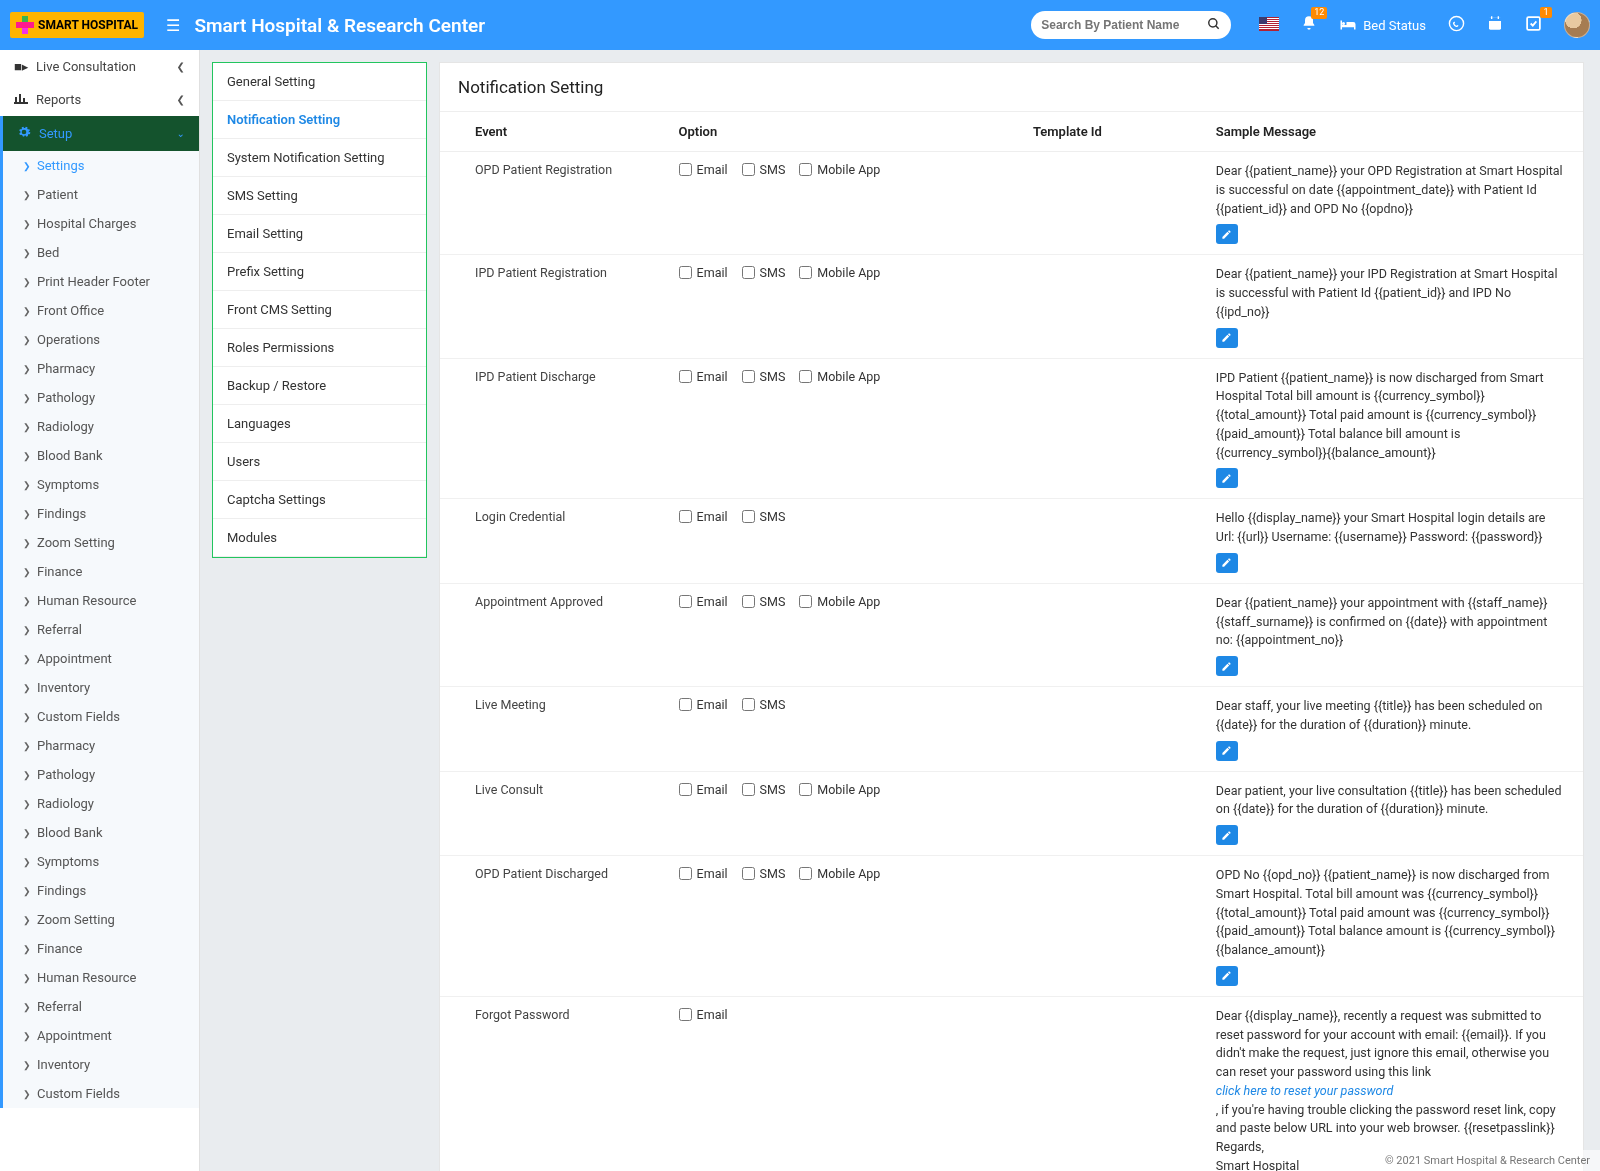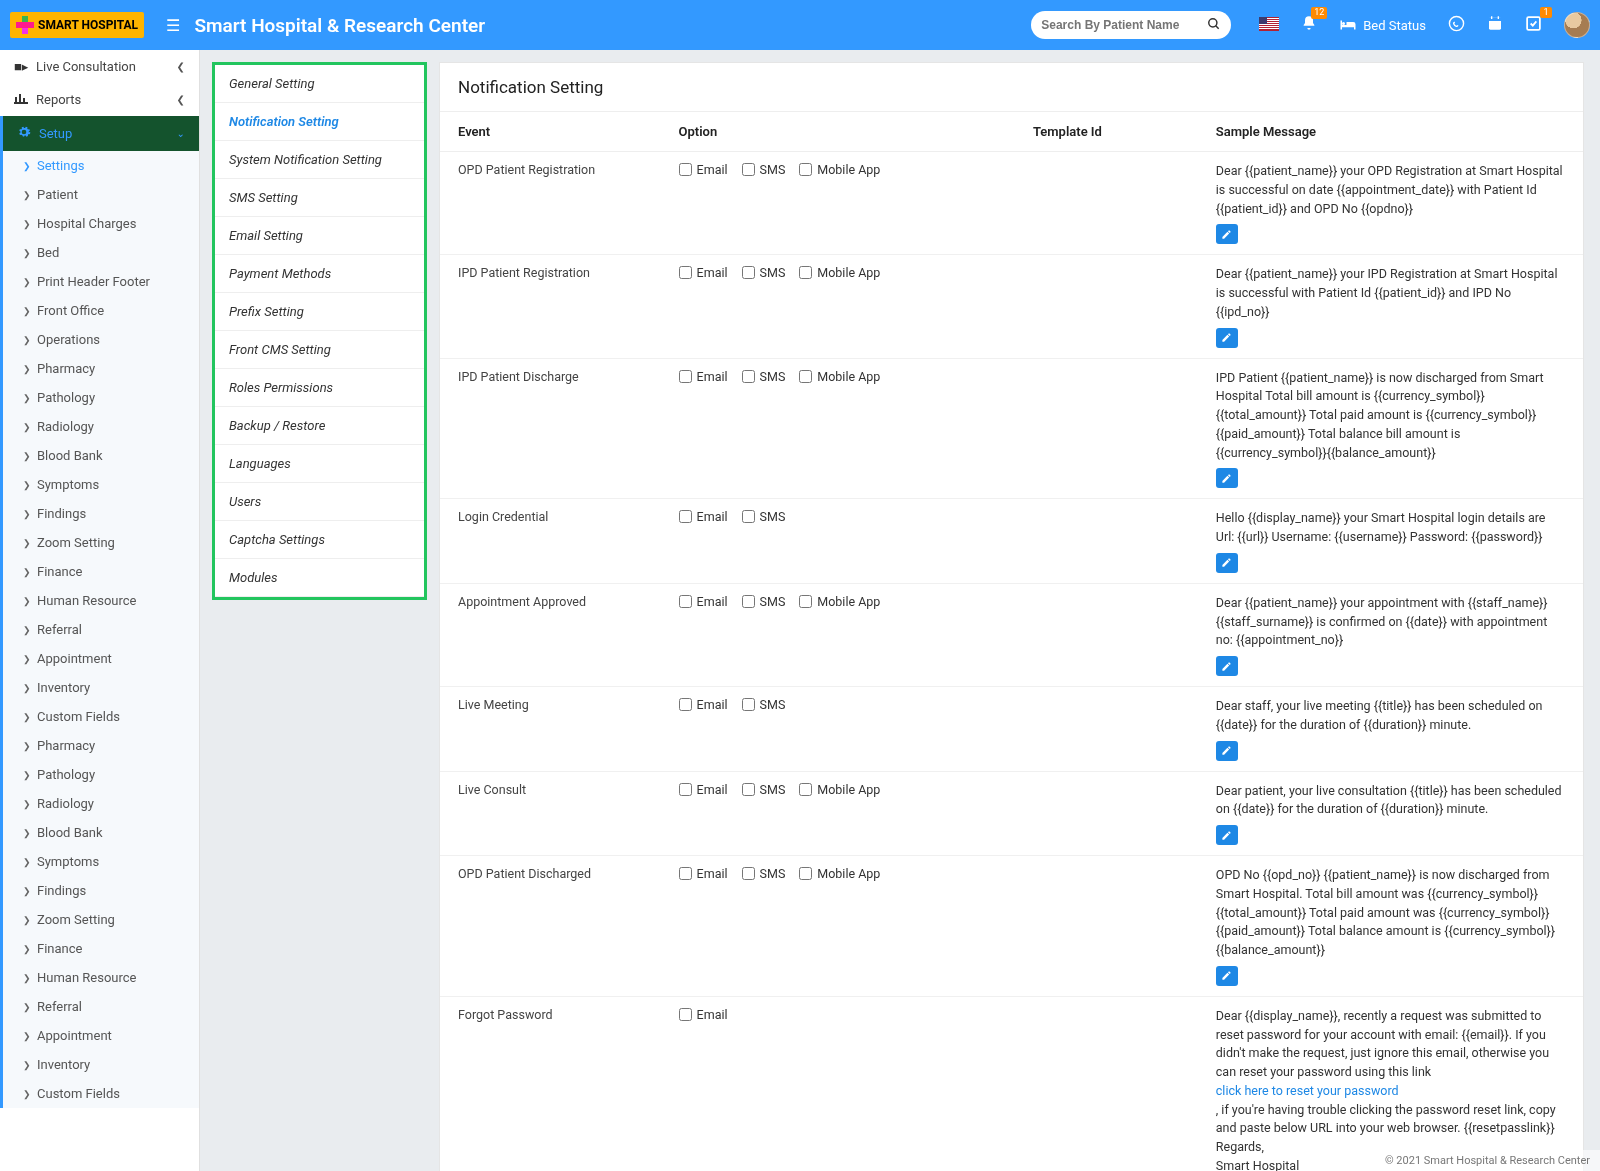--- a/index.html
+++ b/index.html
@@ -44,36 +44,36 @@
 .setup-wrap { border-left: 3px solid #3399ff; background: #f6f9fc; }
 .sub-item { display: flex; align-items: center; padding: 7px 10px 7px 20px; color: #555; cursor: pointer; font-size: 13px; }
 .sub-item .caret { width: 14px; font-size: 9px; color: #666; }
 .sub-item.current { color: #3399ff; }
 .sub-item.current .caret { color: #3399ff; }
 
 
 .content { flex: 1; padding: 12px 16px 30px 12px; display: flex; gap: 12px; align-items:flex-start; }
 
 
-.tabs-col { width: 215px; background: #fff; border:3px solid #22c55e;font-style:italic; }
+.tabs-col { width: 215px; background: #fff; border:1px solid #22c55e; }
 .tabs-col .titem { padding: 11px 14px; border-bottom: 1px solid #eee; font-size: 13px; color: #333; cursor: pointer; }
 .tabs-col .titem.active { color: #1e88e5; font-weight: 600; }
 
 
 .panel { flex: 1; background: #fff; border: 1px solid #e5e5e5; }
 .panel-head { padding: 14px 18px; font-size: 17px; color: #222; border-bottom: 1px solid #eee; }
 .tbl { width: 100%; border-collapse: collapse; }
 .tbl th { text-align: left; font-weight: 600; font-size: 13px; padding: 12px 10px; border-bottom: 1px solid #eee; color: #222; }
 .tbl td { vertical-align: top; padding: 10px 10px; border-bottom: 1px solid #f0f0f0; font-size: 12.5px; color: #444; }
-.tbl th:first-child, .tbl td:first-child { padding-left: 18px; }
+.tbl th:first-child, .tbl td:first-child { padding-left: 35px; }
 .tbl th:last-child, .tbl td:last-child { padding-right: 18px; }
 .opt-lbl { display:inline-flex; align-items:center; gap:5px; margin-right: 14px; font-size: 12.5px; color: #333; }
 .opt-lbl input { width: 13px; height: 13px; }
 .msg { line-height: 1.5; color: #333; }
-.msg a { color: #1e88e5; }
+.msg a { color: #1e88e5; font-style: italic; }
 .edit-btn { display:inline-flex; align-items:center; justify-content:center; width: 22px; height: 20px; background: #1e88e5; color: #fff; border-radius: 3px; margin-top: 6px; font-size: 11px; cursor:pointer; }
 
 .footer { position: fixed; bottom:0; right:0; font-size: 11px; color: #777; padding: 4px 10px; background: rgba(255,255,255,.6); }
 
 
 col.c-event { width: 20%; }
 col.c-option { width: 31%; }
 col.c-tmpl { width: 16%; }
 col.c-msg { width: 33%; }
 </style>
@@ -319,21 +319,20 @@
     </div>
   </div>
 
   <div class="content">
     <div class="tabs-col" id="tabs-col">
         <div class="titem">General Setting</div>
         <div class="titem active">Notification Setting</div>
         <div class="titem">System Notification Setting</div>
         <div class="titem">SMS Setting</div>
         <div class="titem">Email Setting</div>
-        <div class="titem">Payment Methods</div>
         <div class="titem">Prefix Setting</div>
         <div class="titem">Front CMS Setting</div>
         <div class="titem">Roles Permissions</div>
         <div class="titem">Backup / Restore</div>
         <div class="titem">Languages</div>
         <div class="titem">Users</div>
         <div class="titem">Captcha Settings</div>
         <div class="titem">Modules</div>
       </div>
 

